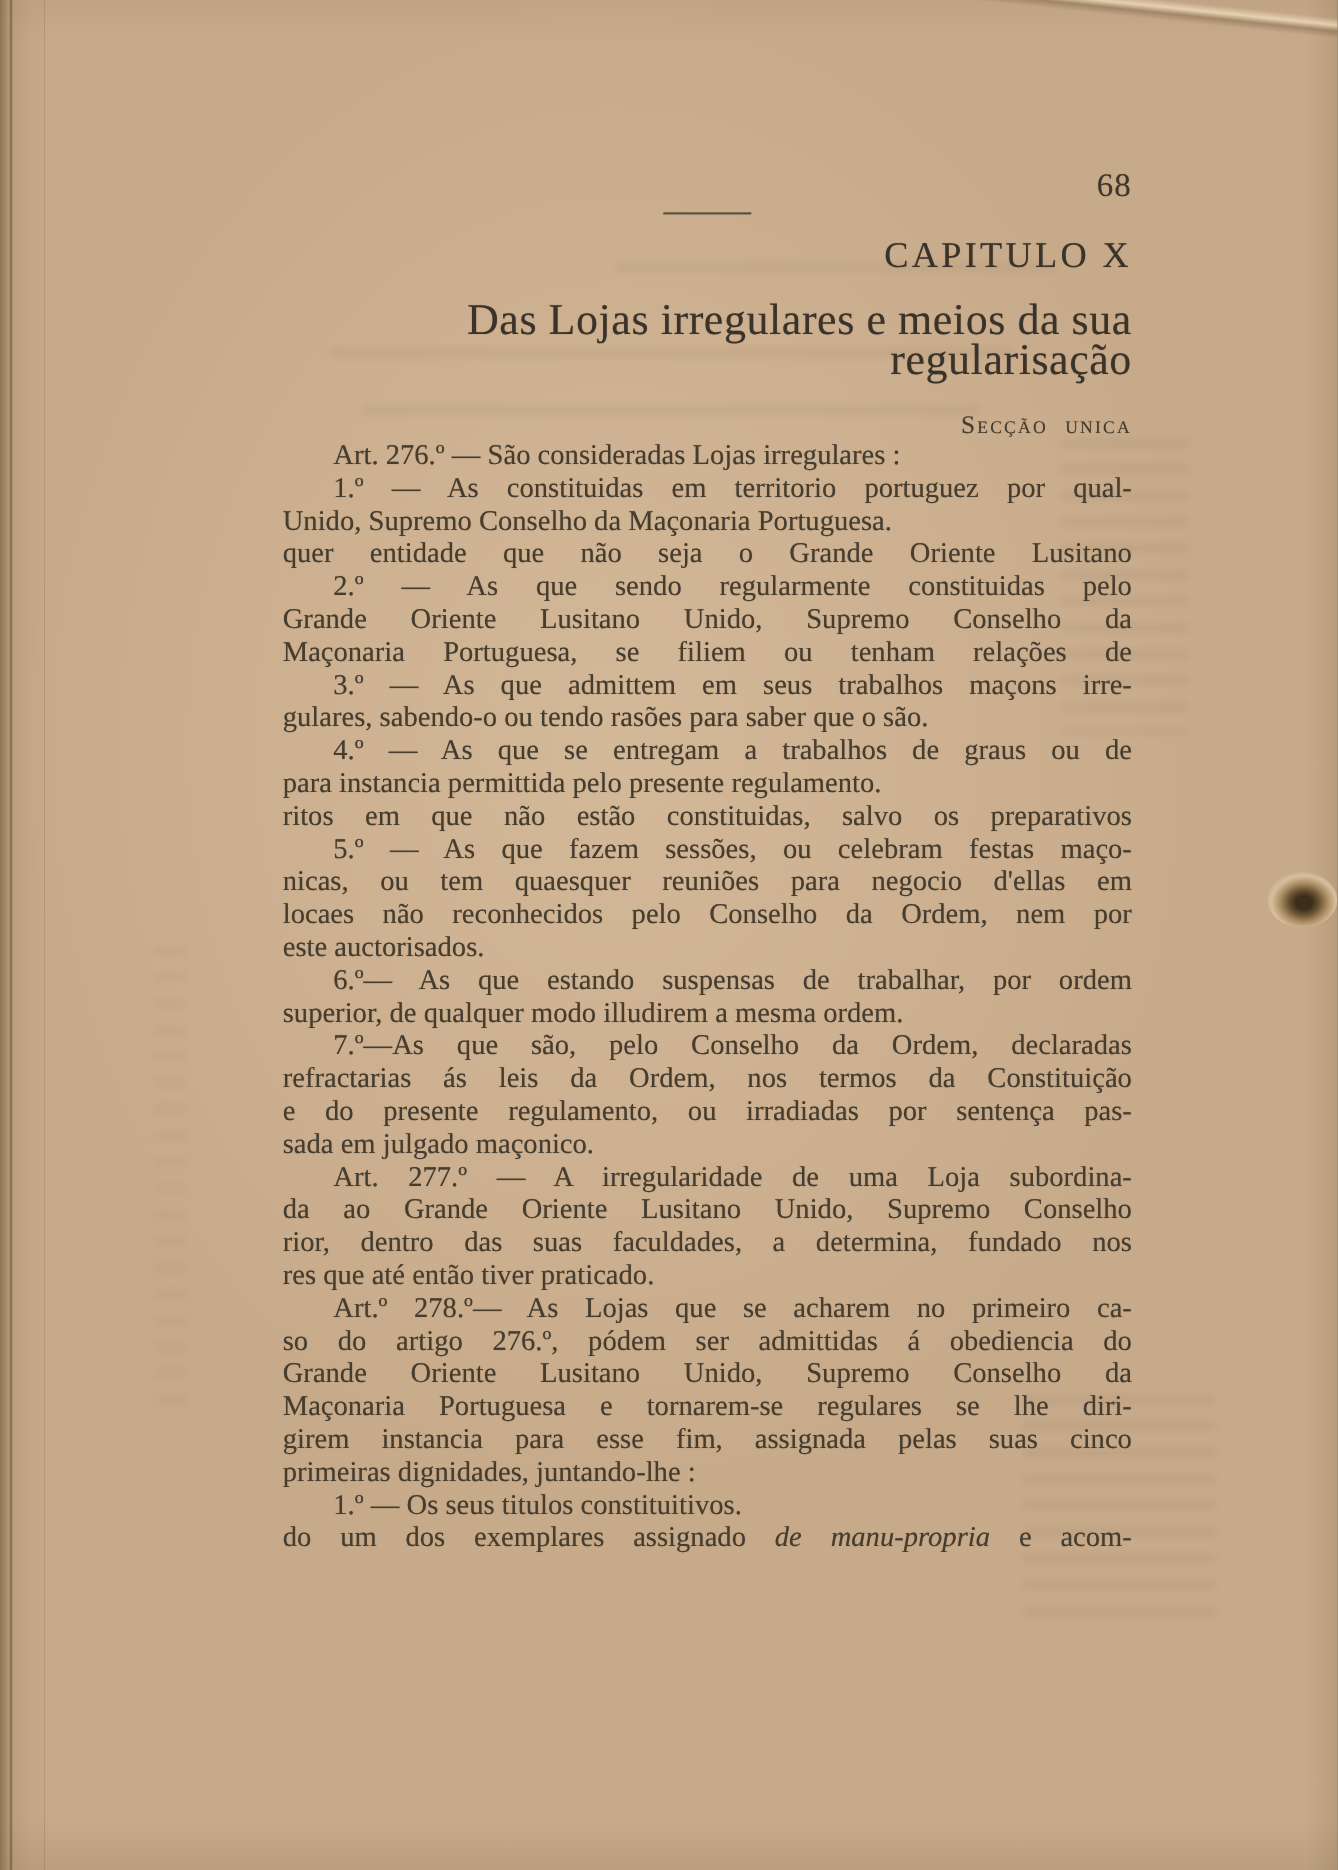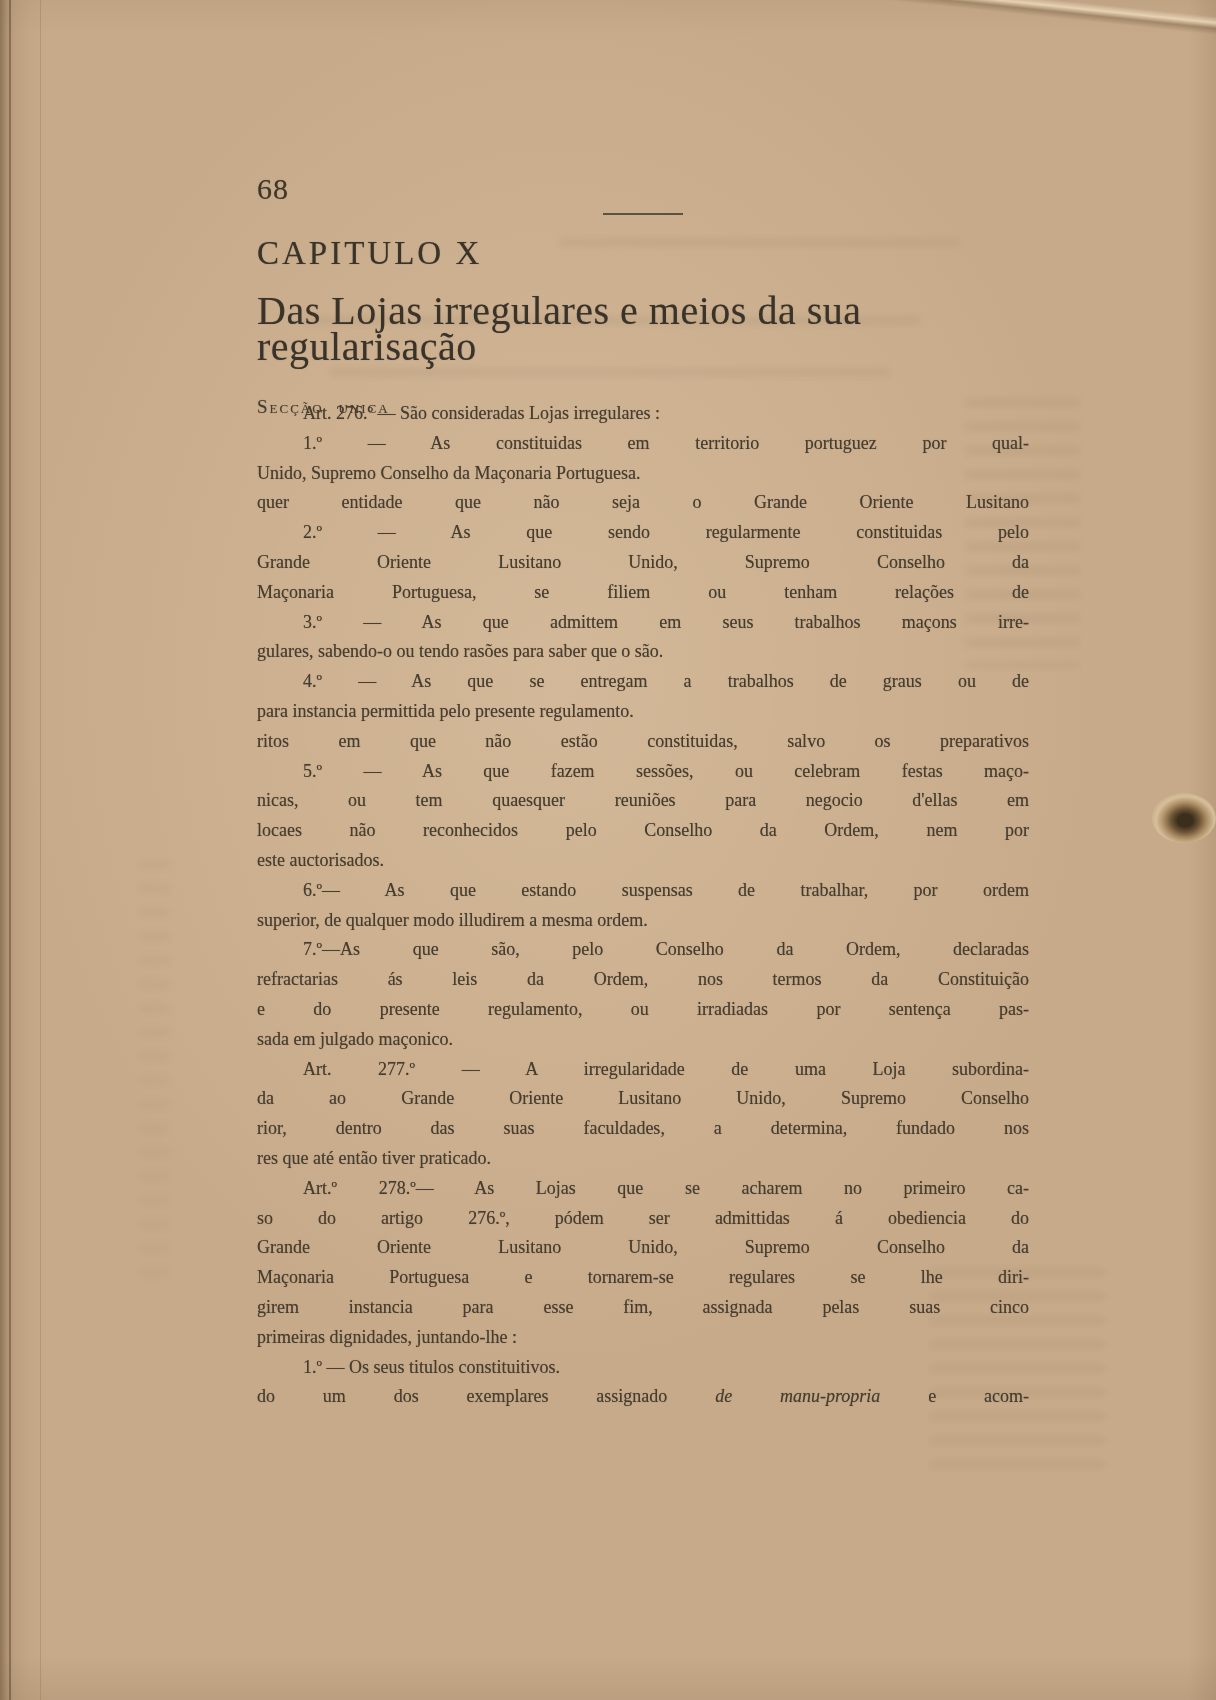--- a/index.html
+++ b/index.html
@@ -74,22 +74,22 @@
   }
   .g1 { left: 560px; top: 238px; width: 400px; height: 22px; }
   .g2 { left: 300px; top: 316px; width: 620px; height: 18px; }
   .g3 { left: 330px; top: 368px; width: 560px; height: 18px; }
   .g4 { left: 965px; top: 398px; width: 115px; height: 270px; }
   .g5 { left: 930px; top: 1268px; width: 175px; height: 210px; }
   .g6 { left: 140px; top: 860px; width: 30px;  height: 420px; opacity: 0.3; }
 
   
   .header {
-    position: absolute; left: 257px; top: 172px; width: 772px;
-    text-align: left;
+    position: absolute; left: 257px; top: 152px; width: 772px;
+    text-align: right;
   }
   .pagenum {
     font-size: 30px; line-height: 34px; letter-spacing: 1px;
     color: #3e372b;
     text-shadow: 0 0 1px rgba(62,55,43,0.45);
   }
   .pagenum-rule {
     width: 80px; height: 2px; margin: 7px auto 0;
     background: #5c523f;
   }
@@ -101,29 +101,29 @@
   }
   .title {
     margin: 21px 0 0; font-weight: 400;
     font-size: 40px; line-height: 36px; letter-spacing: 0.5px;
     color: #3a332a;
     text-shadow: 0 0 1px rgba(58,51,42,0.4);
   }
   .section {
     margin: 26px 0 0; font-weight: 400;
     font-variant: small-caps;
-    font-size: 19px; line-height: 32px; letter-spacing: 2px; word-spacing: 8px;
+    font-size: 23px; line-height: 32px; letter-spacing: 2px; word-spacing: 8px;
     color: #453c2e;
     text-shadow: 0 0 1px rgba(69,60,46,0.4);
   }
 
   
   .body-text {
     position: absolute; left: 257px; top: 399px; width: 772px;
-    font-size: 18px; line-height: 29.8px;
+    font-size: 26px; line-height: 29.8px;
     color: #463d2f;
     text-shadow: 0 0 0.8px rgba(70,61,47,0.55);
   }
   .line { text-align: justify; text-align-last: justify; }
   .line.end { text-align-last: left; }
   .line.indent { text-indent: 46px; }
   .line i { font-style: italic; }
 </style>
 </head>
 <body>

